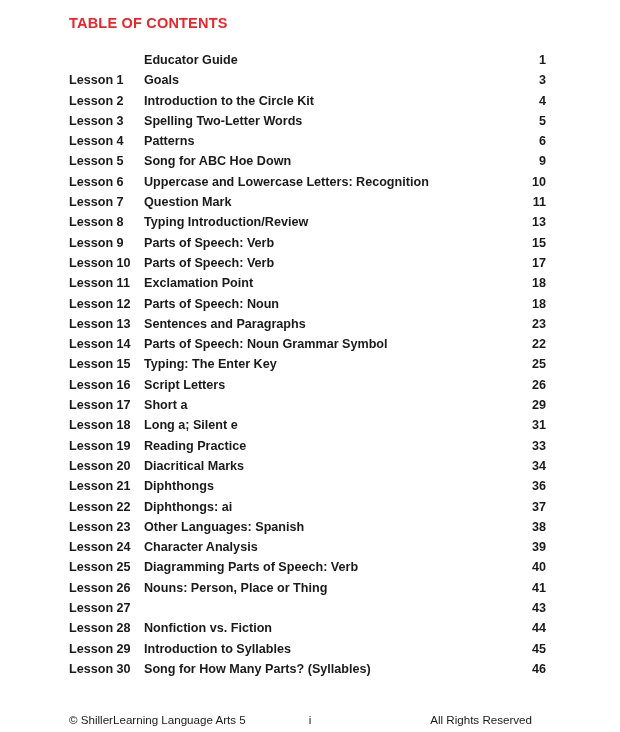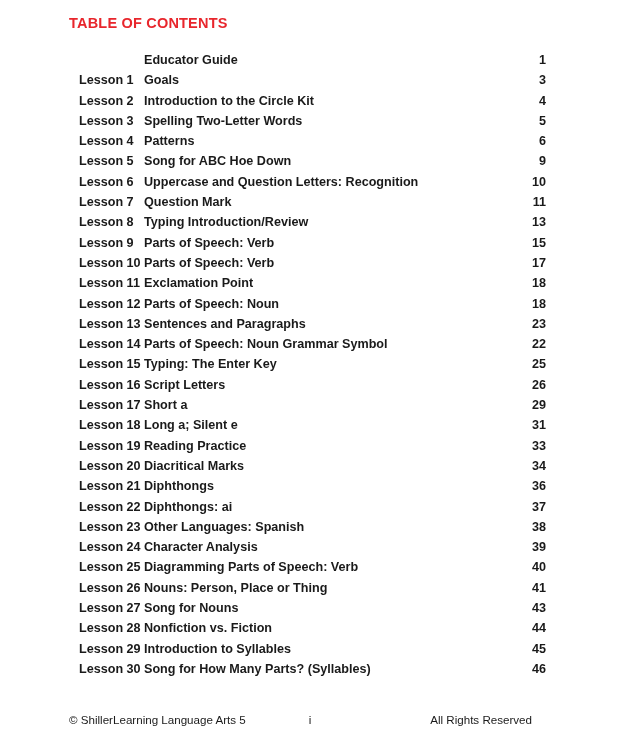--- a/index.html
+++ b/index.html
@@ -48,21 +48,21 @@
     position: relative;
     height: 20.3px;
     line-height: 20.3px;
     font-size: 12.6px;
     font-weight: bold;
     white-space: nowrap;
   }
 
   .toc-lesson {
     position: absolute;
-    left: 79px;
+    left: 69px;
     top: 0;
     text-align: right;
   }
 
   .toc-title {
     position: absolute;
     left: 144px;
     top: 0;
   }
 
@@ -139,21 +139,21 @@
         <span class="toc-title">Patterns</span>
         <span class="toc-page">6</span>
       </div>
       <div class="toc-row">
         <span class="toc-lesson">Lesson 5</span>
         <span class="toc-title">Song for ABC Hoe Down</span>
         <span class="toc-page">9</span>
       </div>
       <div class="toc-row">
         <span class="toc-lesson">Lesson 6</span>
-        <span class="toc-title">Uppercase and Question Letters: Recognition</span>
+        <span class="toc-title">Uppercase and Lowercase Letters: Recognition</span>
         <span class="toc-page">10</span>
       </div>
       <div class="toc-row">
         <span class="toc-lesson">Lesson 7</span>
         <span class="toc-title">Question Mark</span>
         <span class="toc-page">11</span>
       </div>
       <div class="toc-row">
         <span class="toc-lesson">Lesson 8</span>
         <span class="toc-title">Typing Introduction/Review</span>
@@ -244,21 +244,20 @@
         <span class="toc-title">Diagramming Parts of Speech: Verb</span>
         <span class="toc-page">40</span>
       </div>
       <div class="toc-row">
         <span class="toc-lesson">Lesson 26</span>
         <span class="toc-title">Nouns: Person, Place or Thing</span>
         <span class="toc-page">41</span>
       </div>
       <div class="toc-row">
         <span class="toc-lesson">Lesson 27</span>
-        <span class="toc-title">Song for Nouns</span>
         <span class="toc-page">43</span>
       </div>
       <div class="toc-row">
         <span class="toc-lesson">Lesson 28</span>
         <span class="toc-title">Nonfiction vs. Fiction</span>
         <span class="toc-page">44</span>
       </div>
       <div class="toc-row">
         <span class="toc-lesson">Lesson 29</span>
         <span class="toc-title">Introduction to Syllables</span>

